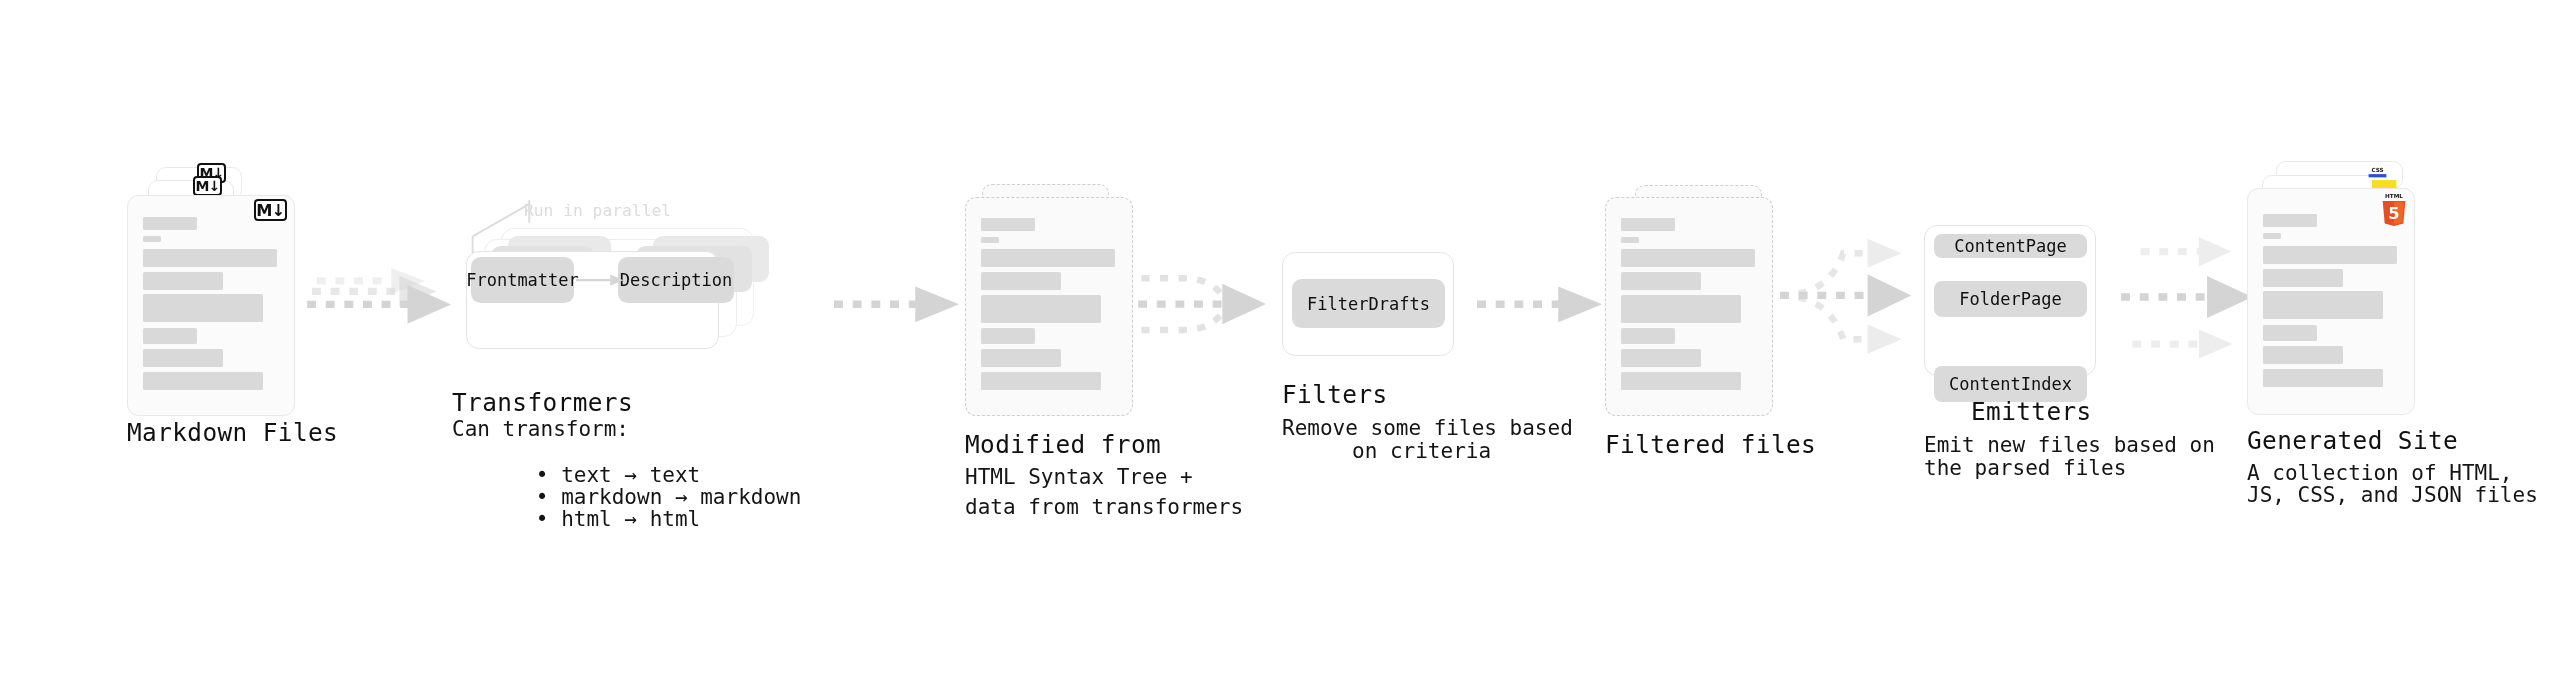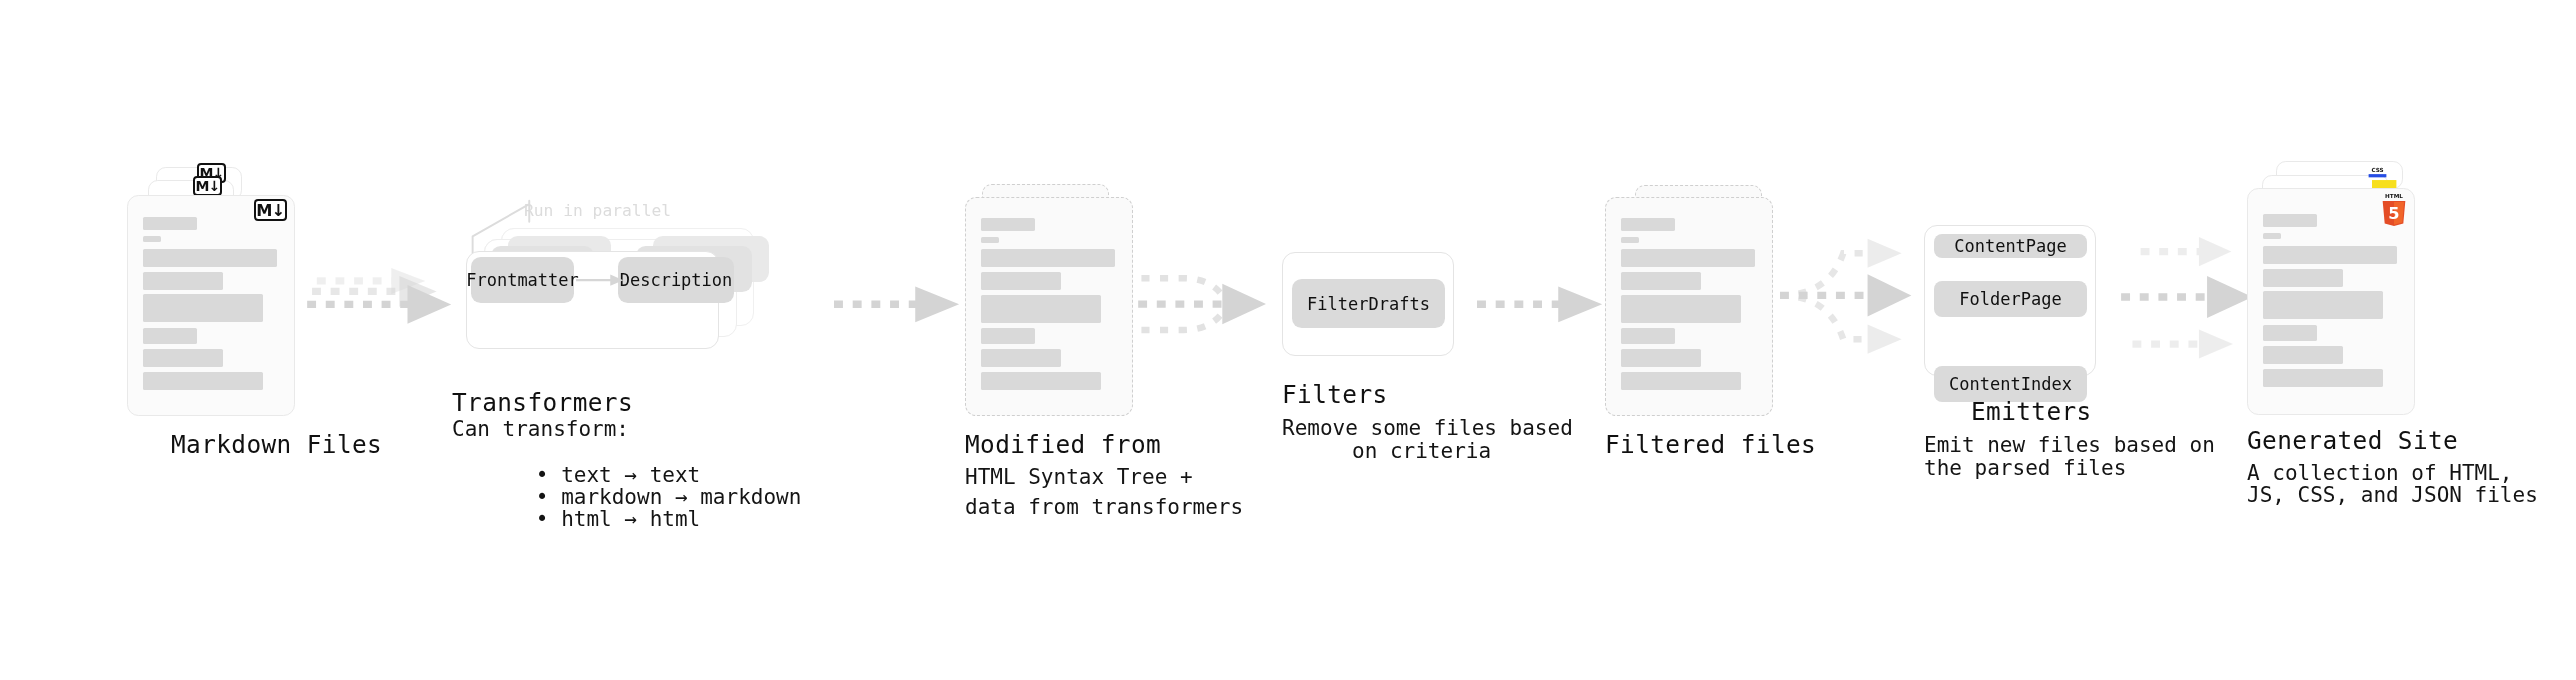--- a/index.html
+++ b/index.html
@@ -130,21 +130,21 @@
       <div class="skel" style="left:14.6px;  top:40px;  width:18px;  height:5.7px;"></div>
       <div class="skel" style="left:14.6px;  top:53px;  width:134px; height:18px;"></div>
       <div class="skel" style="left:14.6px;  top:76px;  width:80px;  height:18px;"></div>
       <div class="skel" style="left:14.6px;  top:98px; width:120px; height:28.4px;"></div>
       <div class="skel" style="left:14.6px;  top:132px; width:54px;  height:16.3px;"></div>
       <div class="skel" style="left:14.6px;  top:153px; width:80px;  height:18px;"></div>
       <div class="skel" style="left:14.6px;  top:176px; width:120px; height:18px;"></div>
     </div>
     <div class="md-badge" style="left:254px; top:199px; width:32.5px; height:22px; font-size:16.3px;">M↓</div>
 
-    <div class="stage-title" style="left:127px; top:430px;margin-left:44px;">Markdown Files</div>
+    <div class="stage-title" style="left:127px; top:418px;">Markdown Files</div>
   </div>
 
   <svg class="ov" style="left:307px; top:268px; width:150px; height:89px;" viewBox="0 0 185 110">
     <g stroke="#d4d4d4" stroke-width="9" stroke-dasharray="11 12" fill="#d4d4d4">
       <g opacity="0.35">
         <line x1="12" y1="16" x2="108" y2="16"></line>
         <polygon points="104,0 146,16 104,32" stroke="none"></polygon>
       </g>
       <g opacity="0.55">
         <line x1="6" y1="29" x2="118" y2="29"></line>

